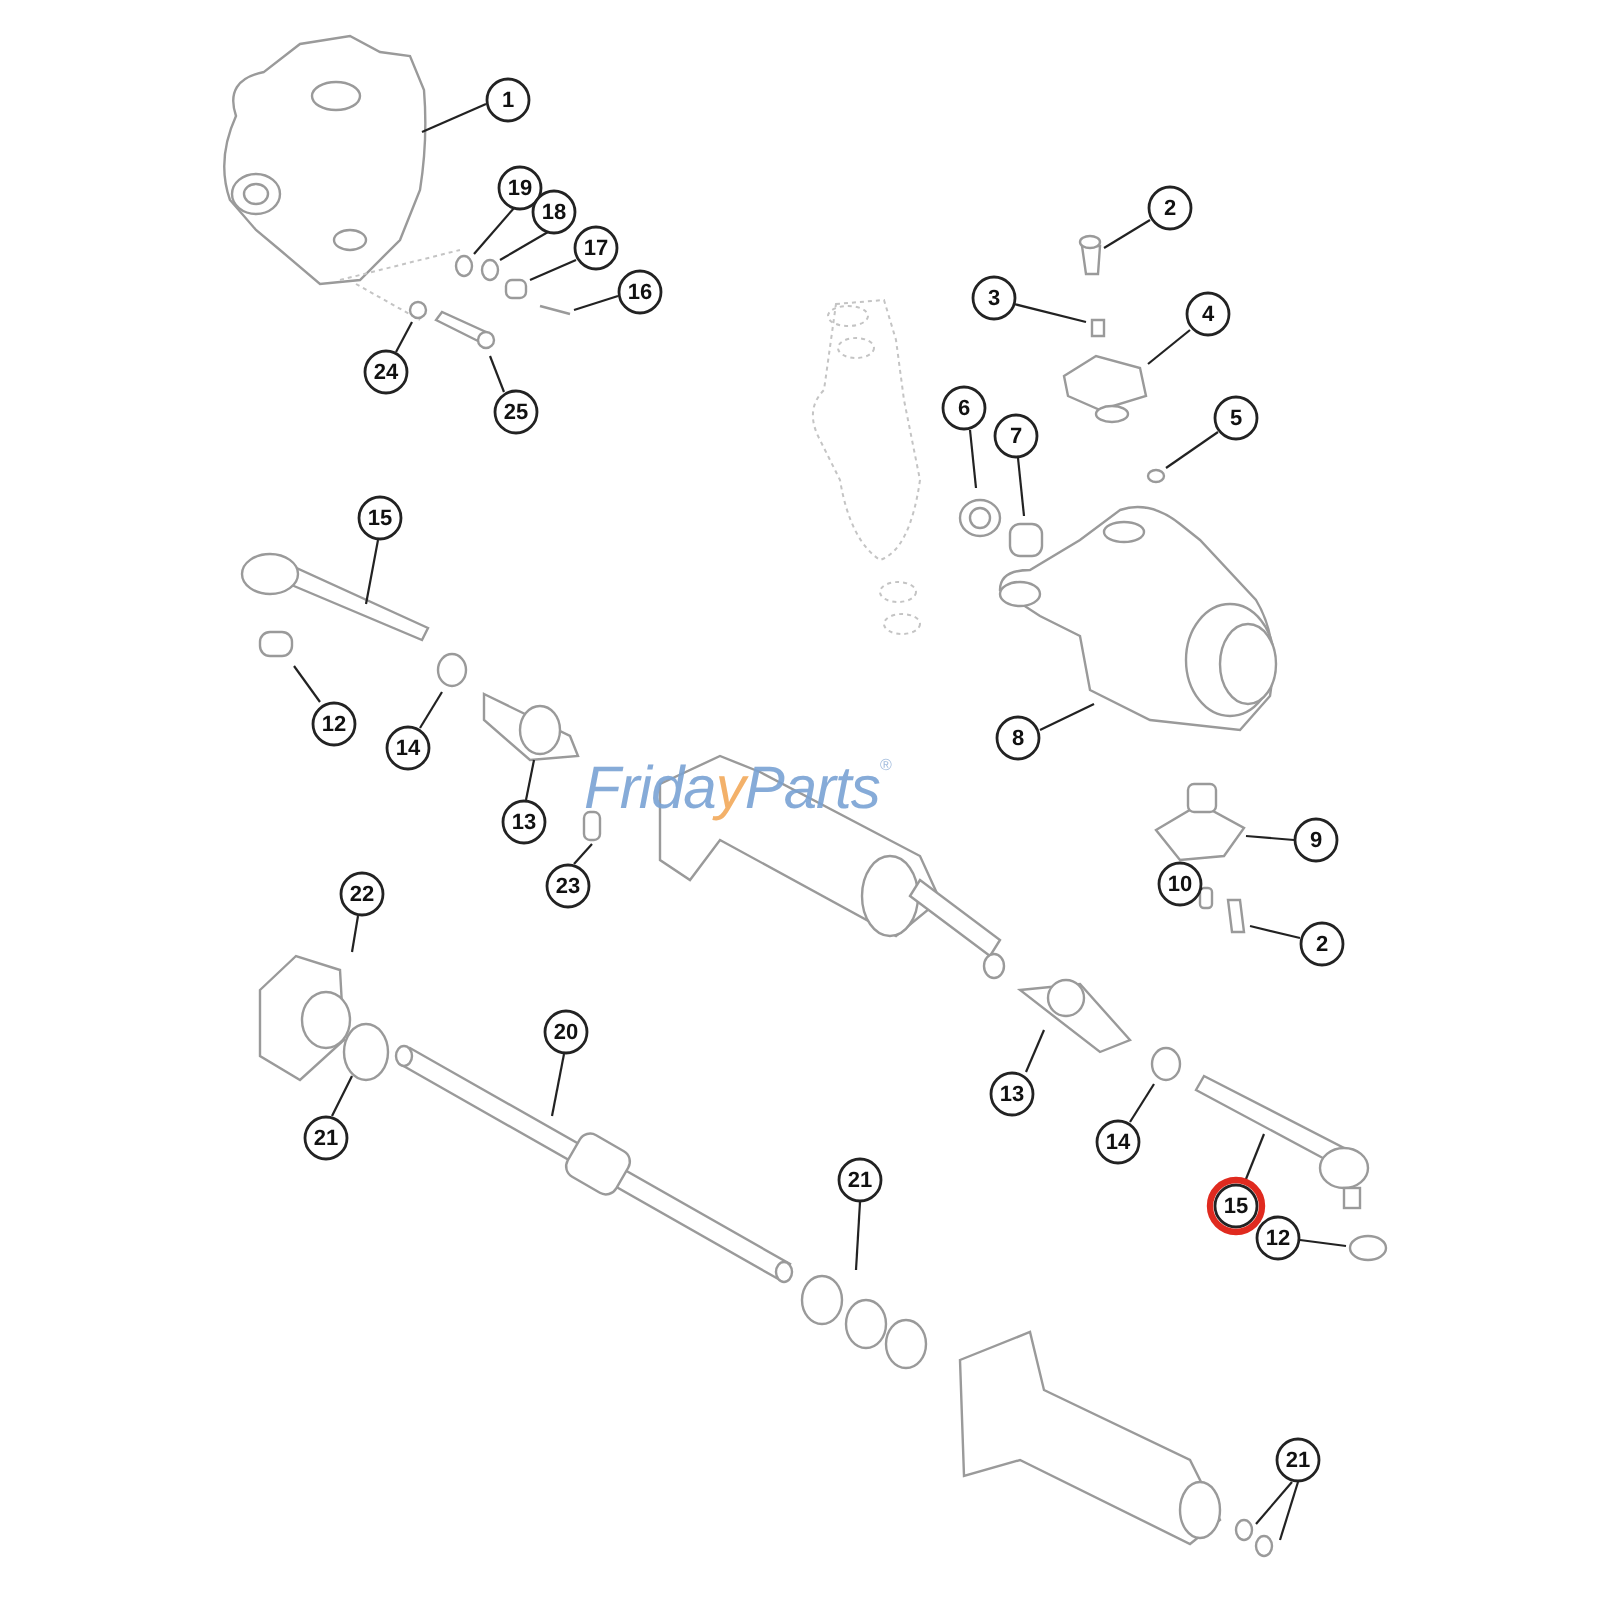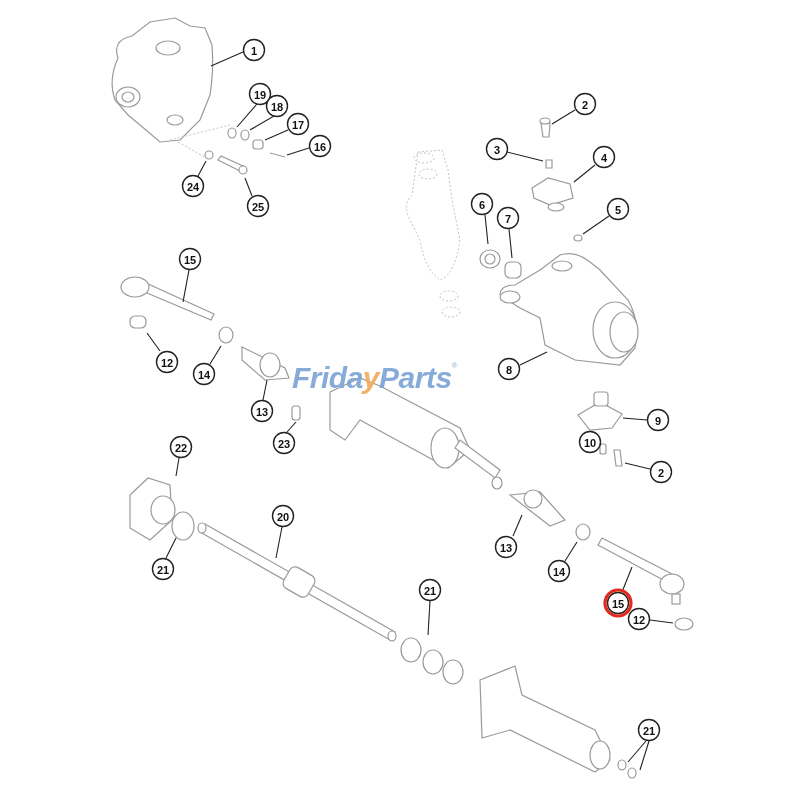--- a/index.html
+++ b/index.html
@@ -4,21 +4,21 @@
 <style>
   html,body{margin:0;padding:0;background:#ffffff;}
   #stage{position:relative;width:800px;height:800px;background:#fff;overflow:hidden;font-family:"Liberation Sans",sans-serif;}
   svg{position:absolute;left:0;top:0;}
   .part{fill:#fff;stroke:#9a9a9a;stroke-width:1.2;}
   .part-faint{fill:none;stroke:#c4c4c4;stroke-width:1;stroke-dasharray:2 2;}
   .leader{stroke:#222;stroke-width:1.1;fill:none;}
   .callout-circle{fill:#fff;stroke:#222;stroke-width:1.4;}
   .callout-text{font-family:"Liberation Sans",sans-serif;font-size:11px;font-weight:bold;fill:#111;text-anchor:middle;dominant-baseline:central;}
   .highlight{fill:none;stroke:#e02a1f;stroke-width:3.2;}
-  #watermark{position:absolute;left:292px;top:361px;font-family:"Liberation Sans",sans-serif;font-weight:bold;font-style:italic;font-size:30px;color:#7aa3d4;letter-spacing:-0.5px;white-space:nowrap;opacity:0.9;}
+  #watermark{position:absolute;left:292px;top:378px;font-family:"Liberation Sans",sans-serif;font-weight:normal;font-style:italic;font-size:30px;color:#7aa3d4;letter-spacing:-0.5px;white-space:nowrap;opacity:0.9;}
   #watermark .wm-mark{color:#f2a95a;}
   #watermark .wm-reg{font-size:8px;vertical-align:top;color:#9ab6da;}
 </style>
 </head>
 <body>
 
 <div id="stage">
 
 <svg width="800" height="800" viewBox="0 0 800 800">
 

